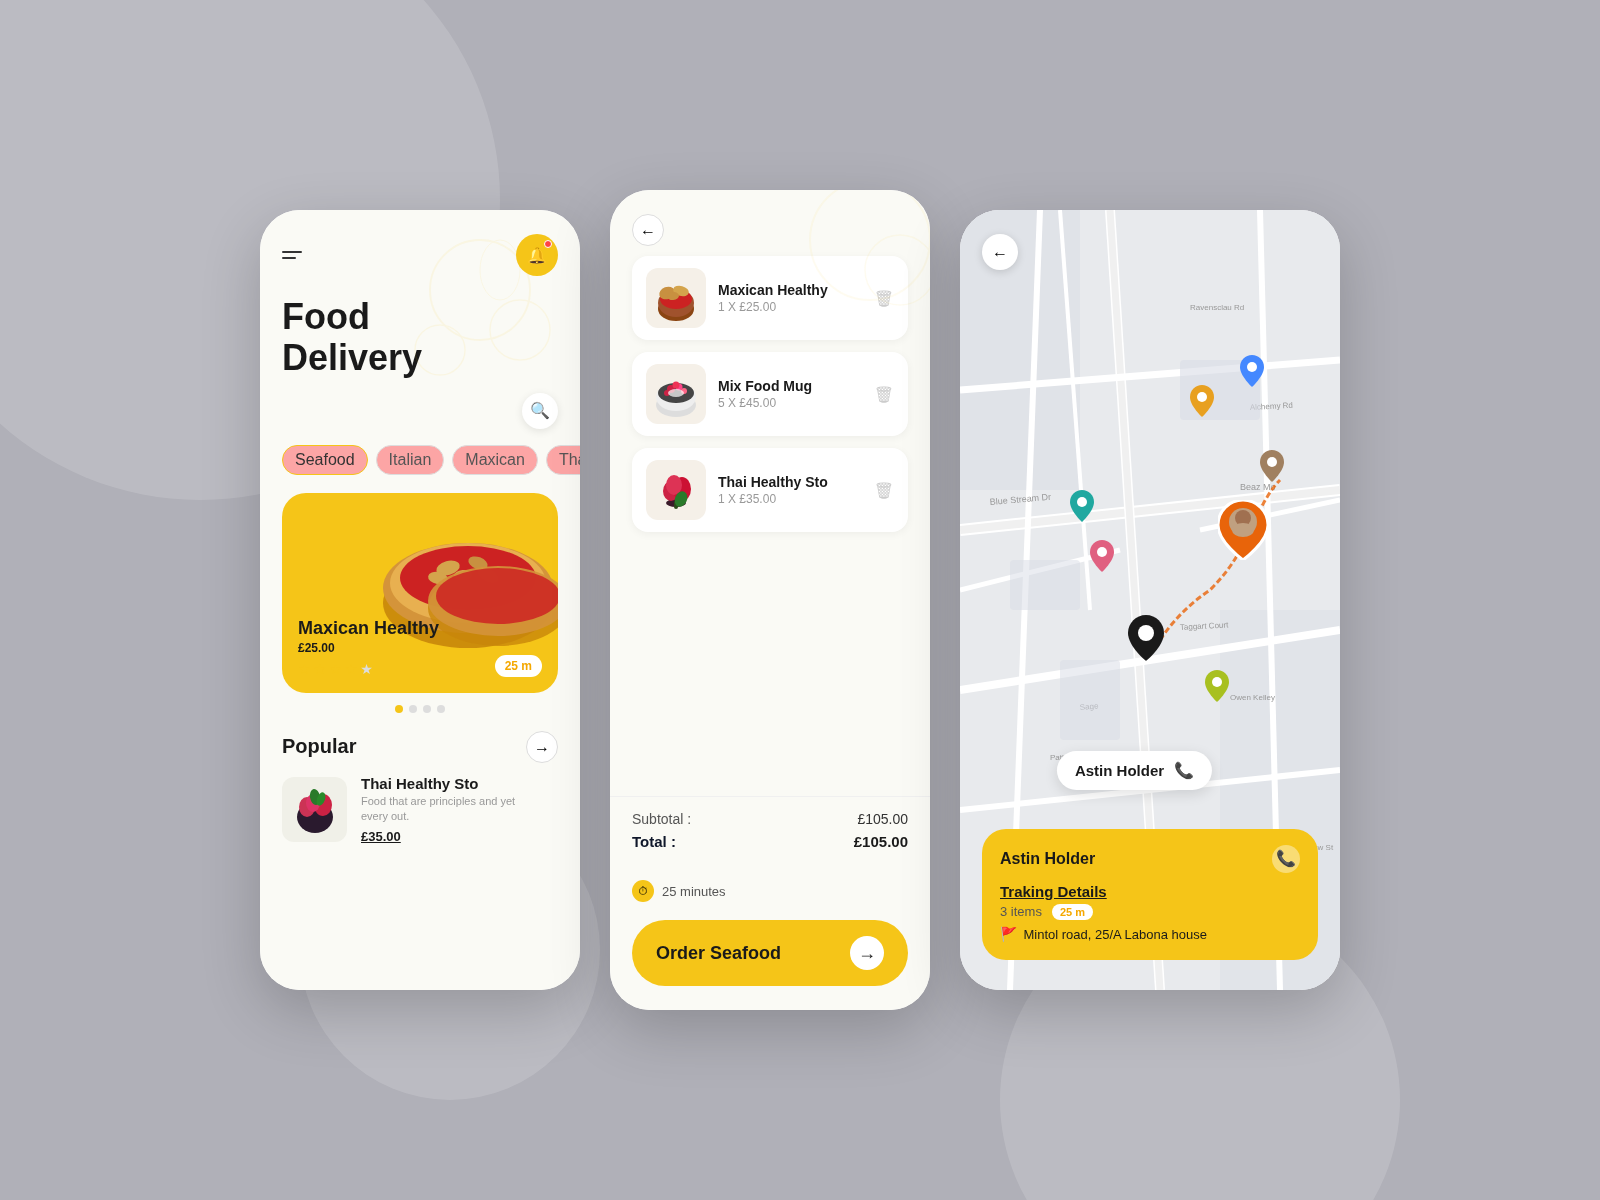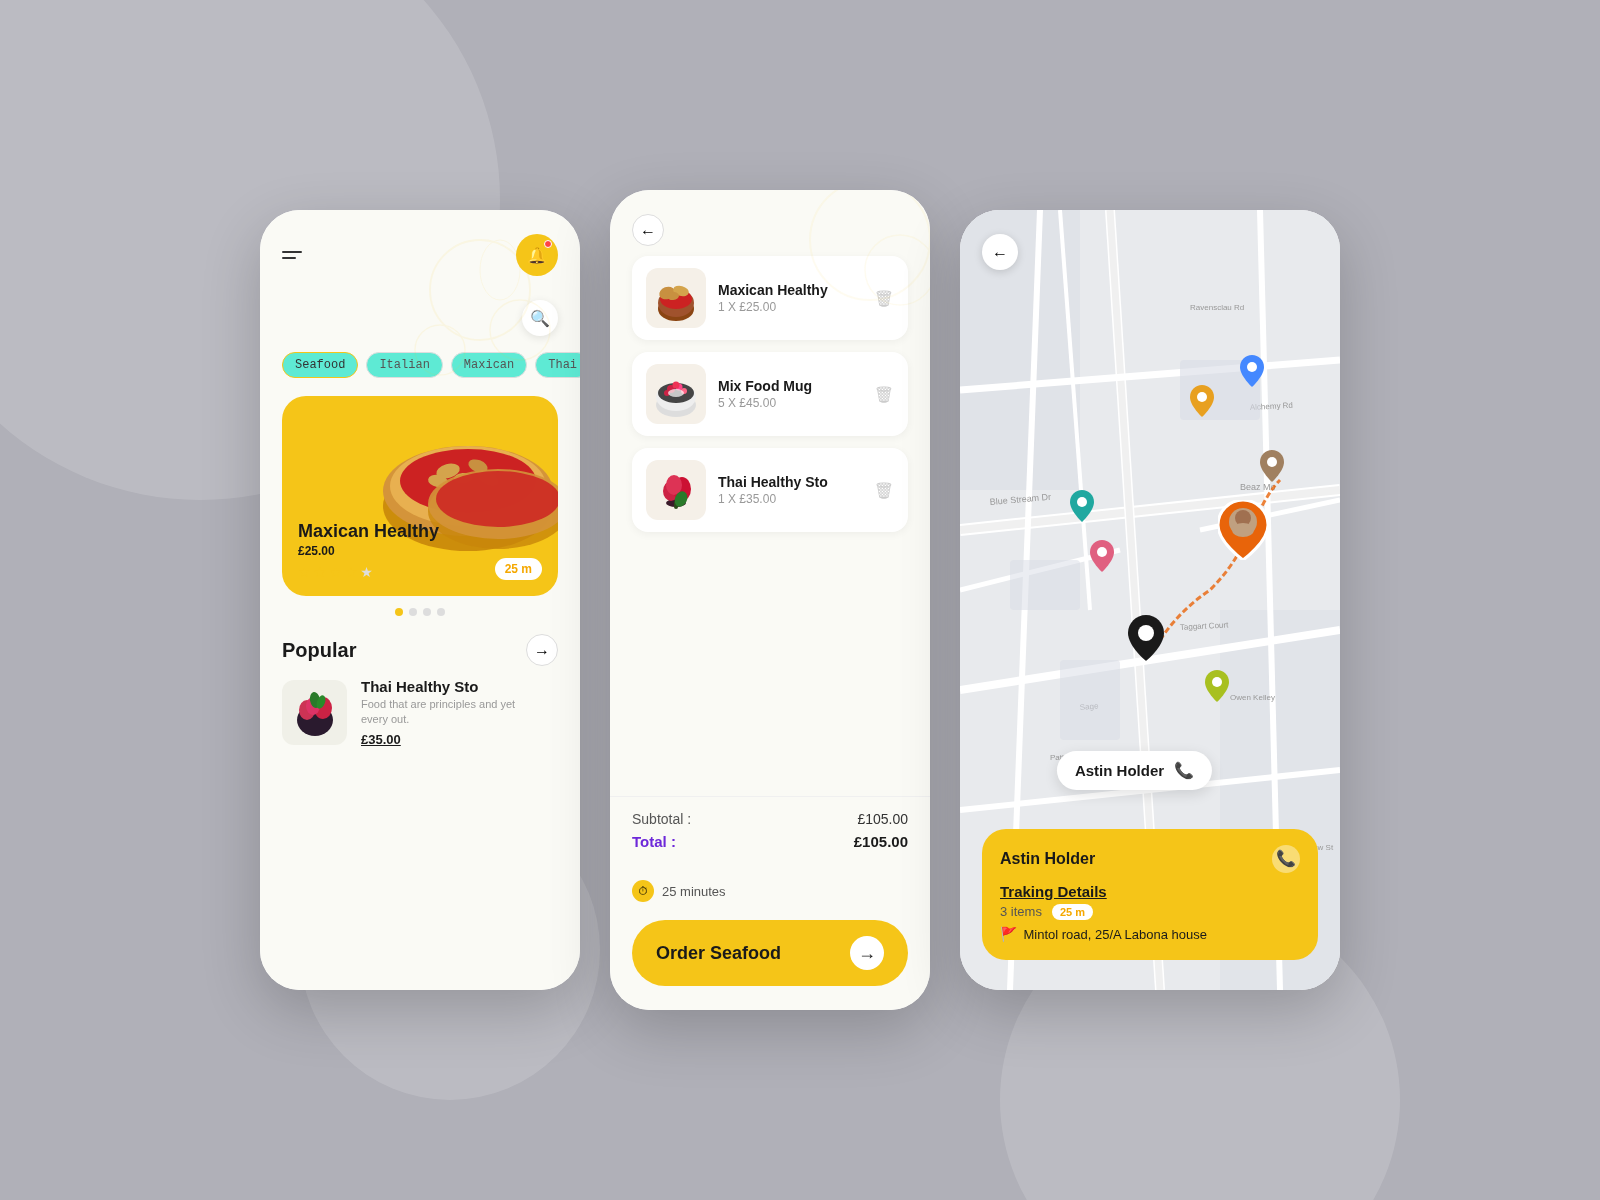--- a/index.html
+++ b/index.html
@@ -130,26 +130,25 @@
     .category-tabs {
       display: flex;
       gap: 8px;
       padding: 6px 22px;
       overflow: hidden;
     }
     .cat-tab {
       padding: 5px 12px;
       border: 1px solid #ddd;
       border-radius: 20px;
-      font-size: 12px;
+      font-size: 16px;
       color: #555;
       cursor: pointer;
       white-space: nowrap;
-      background: #5eead4;
-      font-family: Liberation Mono, monospace;
+      background: #fca5a5;
     }
     .cat-tab.active {
       border-color: #f5c518;
       color: #333;
     }
 
     
     .hero-card {
       margin: 12px 22px;
       background: #f5c518;
@@ -363,21 +362,21 @@
       padding: 14px 22px;
       border-top: 1px solid #f0f0f0;
     }
     .total-row {
       display: flex;
       justify-content: space-between;
       margin-bottom: 6px;
     }
     .total-row .label { font-size: 14px; color: #555; }
     .total-row .val { font-size: 14px; color: #333; }
-    .total-row.bold .label { font-size: 15px; font-weight: 700; color: #6d28d9; }
+    .total-row.bold .label { font-size: 15px; font-weight: 700; color: #0f172a; }
     .total-row.bold .val { font-size: 15px; font-weight: 800; color: #1a1a1a; }
 
     .timer-row {
       display: flex;
       align-items: center;
       gap: 8px;
       padding: 10px 22px;
     }
     .clock-icon {
       width: 22px; height: 22px;
@@ -545,20 +544,26 @@
         <div class="hamburger-icon">
           <span></span>
           <span></span>
         </div>
         <div class="notif-btn">
           <span>🔔</span>
           <div class="dot"></div>
         </div>
       </div>
 
+      <div class="phone-1-title">
+        <h1>
+          <span>Food</span><br>
+          <span>Delivery</span>
+        </h1>
+      </div>
 
       <div class="search-bar">
         <div class="search-icon-btn">
           <span>🔍</span>
         </div>
       </div>
 
       <div class="category-tabs">
         <div class="cat-tab active">Seafood</div>
         <div class="cat-tab">Italian</div>

